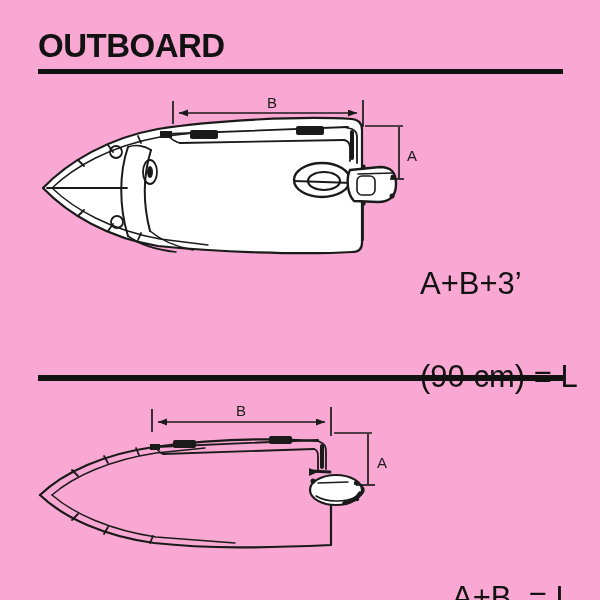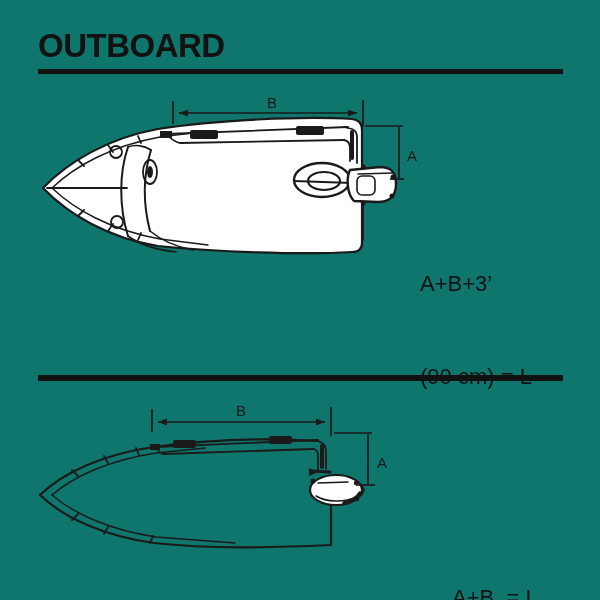--- a/index.html
+++ b/index.html
@@ -1,30 +1,30 @@
 <!DOCTYPE html>
 <html><head>
 <meta charset="utf-8">
 <style>
   html,body{margin:0;padding:0;background:#fff;}
   .canvas{
-    position:relative;width:600px;height:600px;background:#0f766e;overflow:hidden;
+    position:relative;width:600px;height:600px;background:#f9a8d4;overflow:hidden;
     font-family:"Liberation Sans", sans-serif;color:#121212;
   }
   .heading{
     position:absolute;margin:0;font-weight:700;font-size:33px;line-height:33px;
     letter-spacing:-0.5px;color:#121212;white-space:nowrap;
   }
   .heading.h-outboard{left:38px;top:29px;}
   .heading.h-inboard{left:38px;top:337px;}
   .rule{position:absolute;left:38px;width:525px;background:#121212;}
   .rule.r1{top:69px;height:5px;}
   .rule.r2{top:375px;height:6px;}
   .formula{
-    position:absolute;font-size:22px;line-height:31px;font-weight:400;
+    position:absolute;font-size:31px;line-height:31px;font-weight:400;
     color:#121212;white-space:pre;letter-spacing:0;
   }
   .formula.f1{left:420px;top:206px;}
   .formula.f2{left:452px;top:520px;}
   .diagram-svg{position:absolute;left:0;top:0;}
   .dim-label{font-family:"Liberation Sans", sans-serif;font-size:15px;fill:#1a1a1a;}
 </style>
 </head>
 <body>
 

